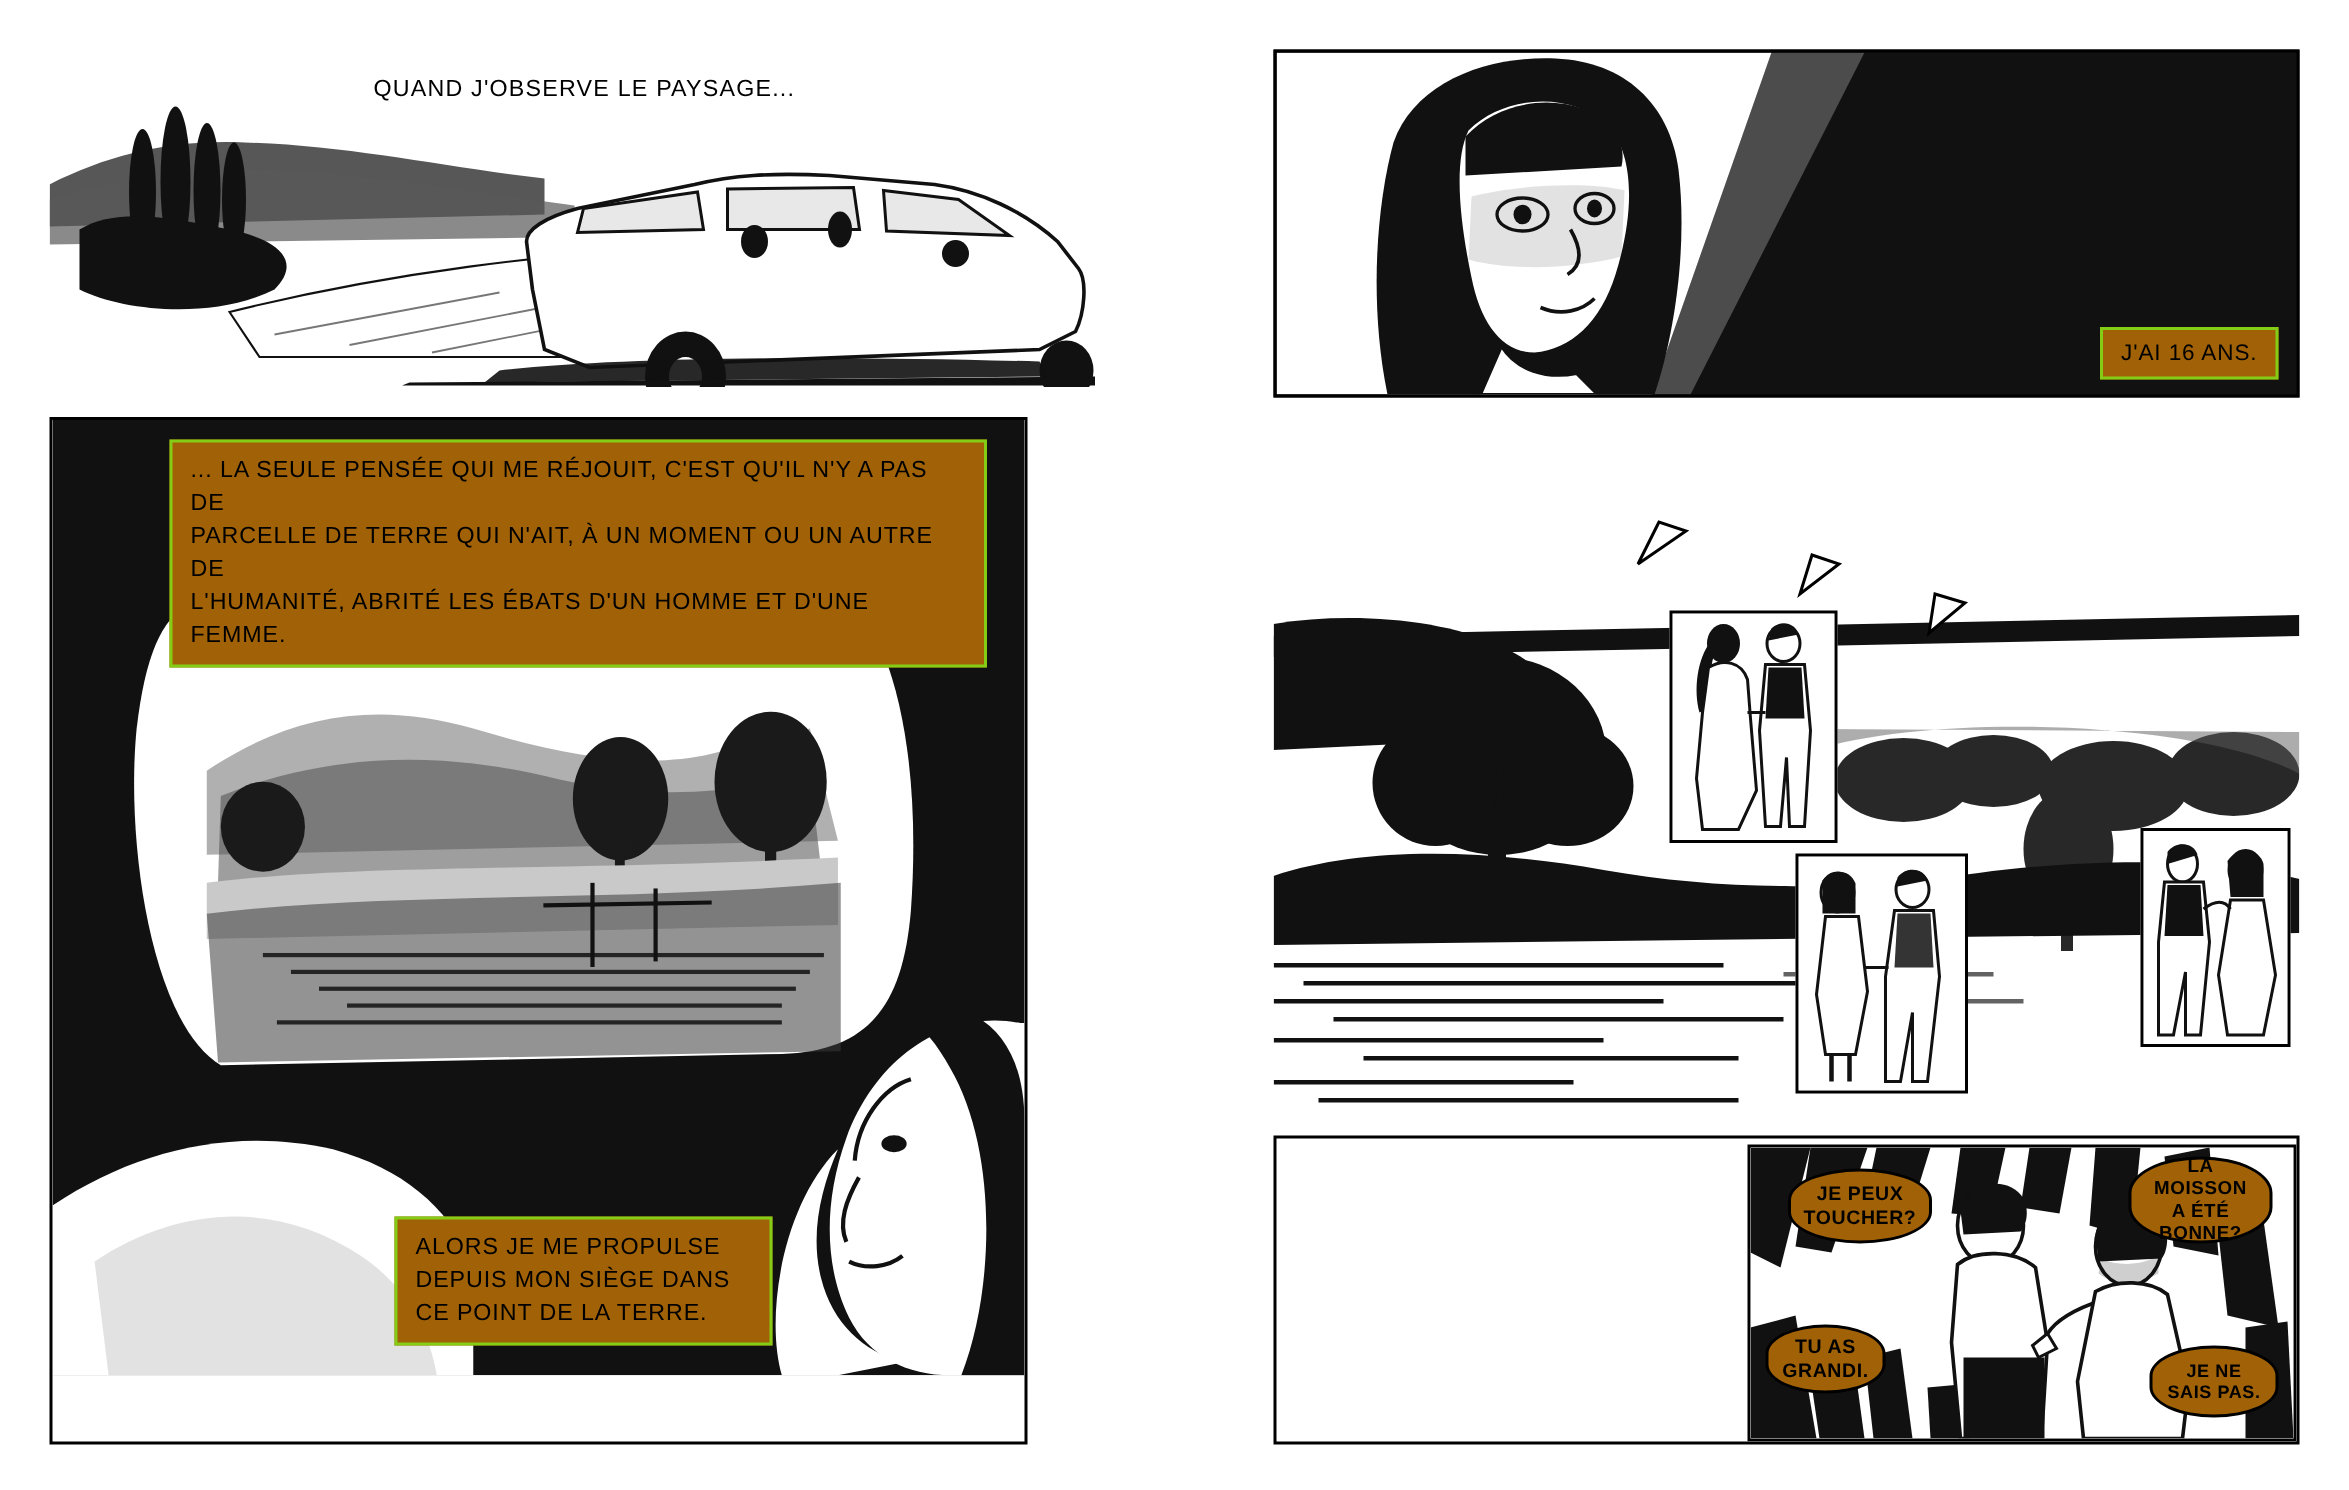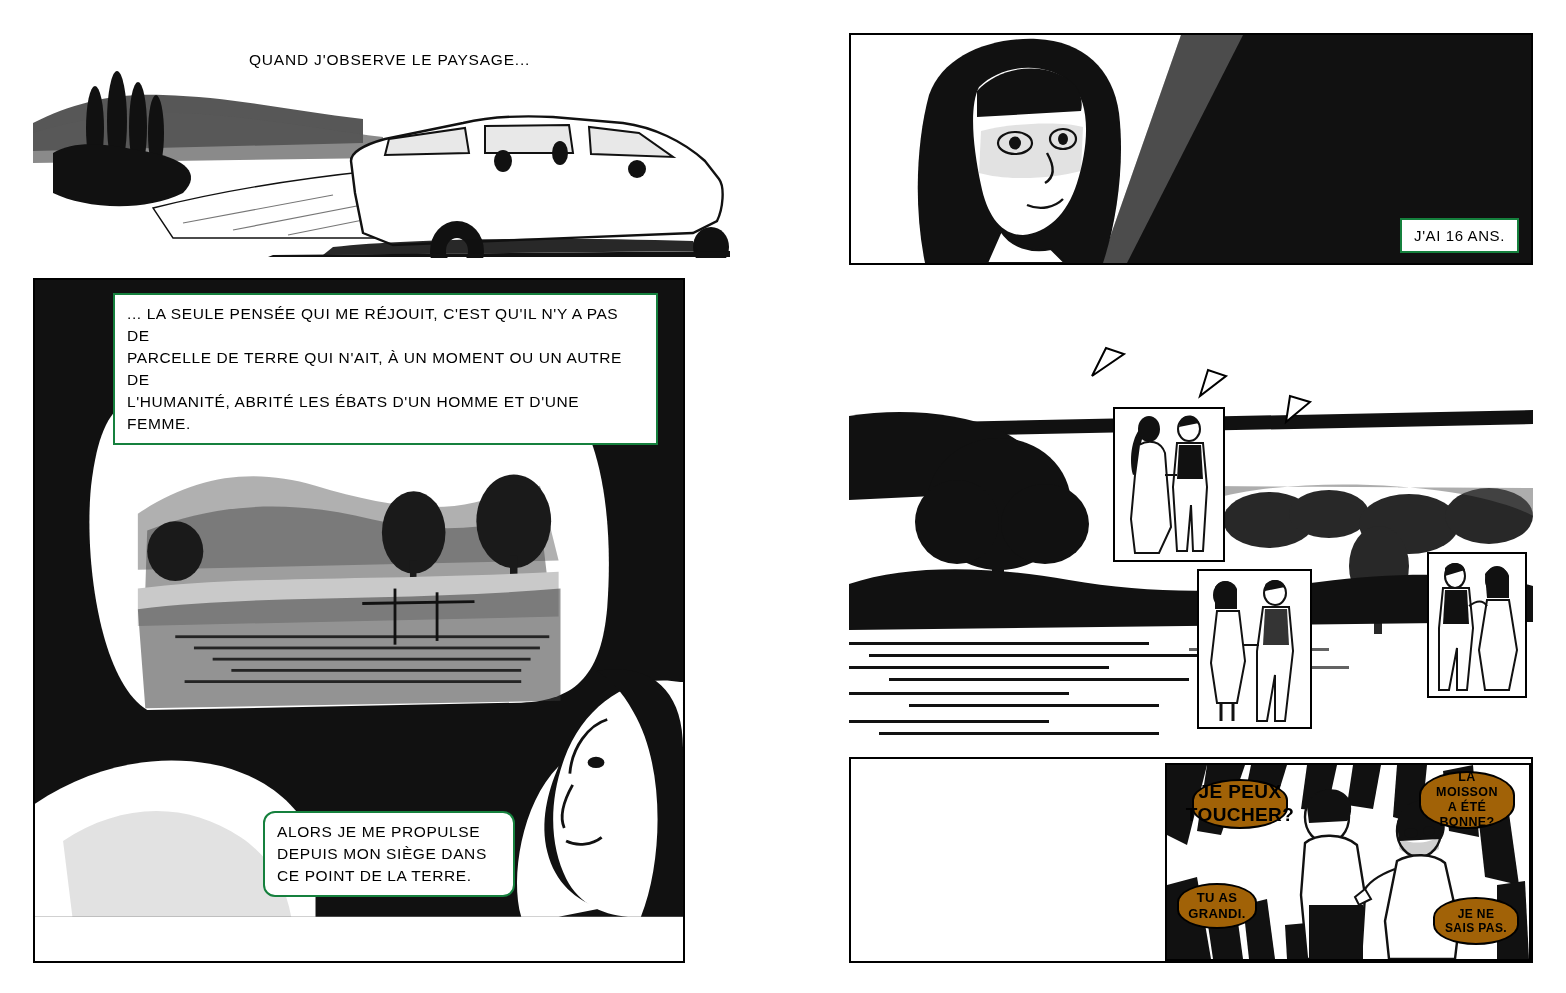--- a/index.html
+++ b/index.html
@@ -23,22 +23,22 @@
     position: absolute;
     background: #ffffff;
     border: 2px solid #000;
     box-sizing: border-box;
     overflow: hidden;
   }
   .panel.dark { background: #111; }
 
   .caption {
     position: absolute;
-    background: #ffffff;
-    border: 2px solid #15803d;
+    background: #a16207;
+    border: 2px solid #84cc16;
     box-sizing: border-box;
     font-family: "Liberation Sans", sans-serif;
     font-size: 15.5px;
     line-height: 1.42;
     letter-spacing: 0.6px;
     color: #000;
     padding: 8px 12px;
     text-transform: uppercase;
     white-space: pre-line;
   }
@@ -201,21 +201,21 @@
         <ellipse cx="600" cy="516" rx="9" ry="6" fill="#111"></ellipse>
 
         <path d="M0 560 C 60 520, 130 504, 200 520 C 250 534, 280 560, 300 600 L 300 681 L 0 681 Z" fill="#fff"></path>
         <path d="M30 600 C 90 560, 160 556, 220 596 C 250 616, 268 646, 274 681 L 40 681 Z" fill="#111" opacity="0.12"></path>
       </svg>
 
       <div class="caption" style="left:78px; top:13px; width:545px;">... LA SEULE PENSÉE QUI ME RÉJOUIT, C'EST QU'IL N'Y A PAS DE
 PARCELLE DE TERRE QUI N'AIT, À UN MOMENT OU UN AUTRE DE
 L'HUMANITÉ, ABRITÉ LES ÉBATS D'UN HOMME ET D'UNE FEMME.</div>
 
-      <div class="caption" style="left:228px; top:531px; width:252px;border-radius:12px;">ALORS JE ME PROPULSE
+      <div class="caption" style="left:228px; top:531px; width:252px;">ALORS JE ME PROPULSE
 DEPUIS MON SIÈGE DANS
 CE POINT DE LA TERRE.</div>
     </div>
   </div>
 
   <div class="gutter-divider" style="left:790px; top:0; width:1px; height:993px; background:#fff;"></div>
 
   <div>
 
     <div class="panel dark" style="left:849px; top:33px; width:684px; height:232px;">
@@ -401,21 +401,21 @@
             <ellipse cx="262" cy="66" rx="6" ry="5" fill="#111"></ellipse>
             <path d="M234 74 C 246 80, 262 78, 272 72 L 272 84 C 258 92, 242 92, 232 84 Z" fill="#111" opacity="0.2"></path>
             <path d="M230 96 C 244 88, 266 88, 278 98 L 292 160 L 288 194 L 222 194 L 218 156 Z" fill="#fff" stroke="#111" stroke-width="2.4"></path>
 
             <path d="M228 104 C 212 110, 200 118, 196 128" stroke="#111" stroke-width="2.4" fill="none"></path>
             <path d="M198 124 L 188 132 L 192 140 L 204 134 Z" fill="#fff" stroke="#111" stroke-width="2"></path>
           </g>
         </svg>
       </div>
 
-      <div class="balloon" style="left:341px; top:20px; width:96px; height:50px; font-size:19px;">JE PEUX
+      <div class="balloon" style="left:341px; top:20px; width:96px; height:50px; font-size:13px;">JE PEUX
 TOUCHER?</div>
       <div class="balloon" style="right:16px; top:12px; width:96px; height:58px; font-size:12.5px;">LA MOISSON
 A ÉTÉ
 BONNE?</div>
       <div class="balloon" style="left:326px; top:92px; width:80px; height:46px; font-size:13px;margin-top:32px;">TU AS
 GRANDI.</div>
       <div class="balloon" style="right:12px; bottom:16px; width:86px; height:48px; font-size:12px;">JE NE
 SAIS PAS.</div>
     </div>
   </div>

